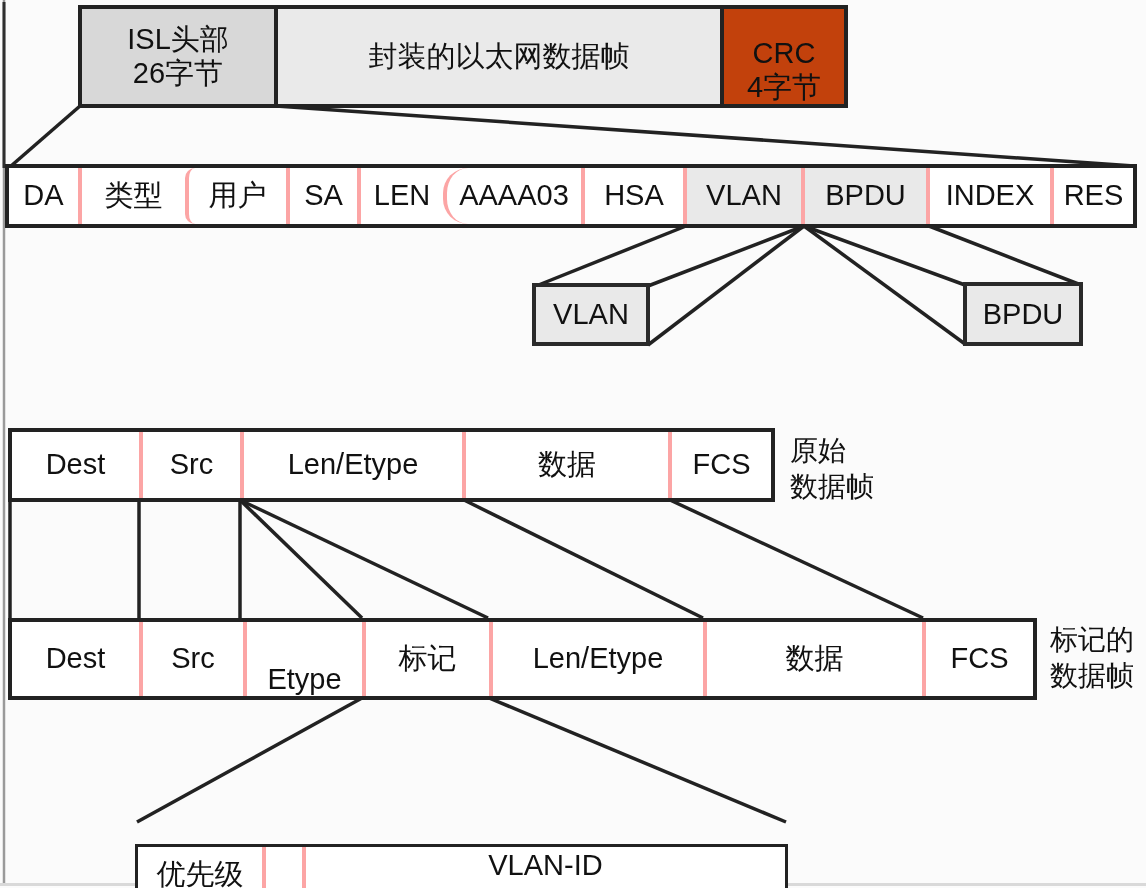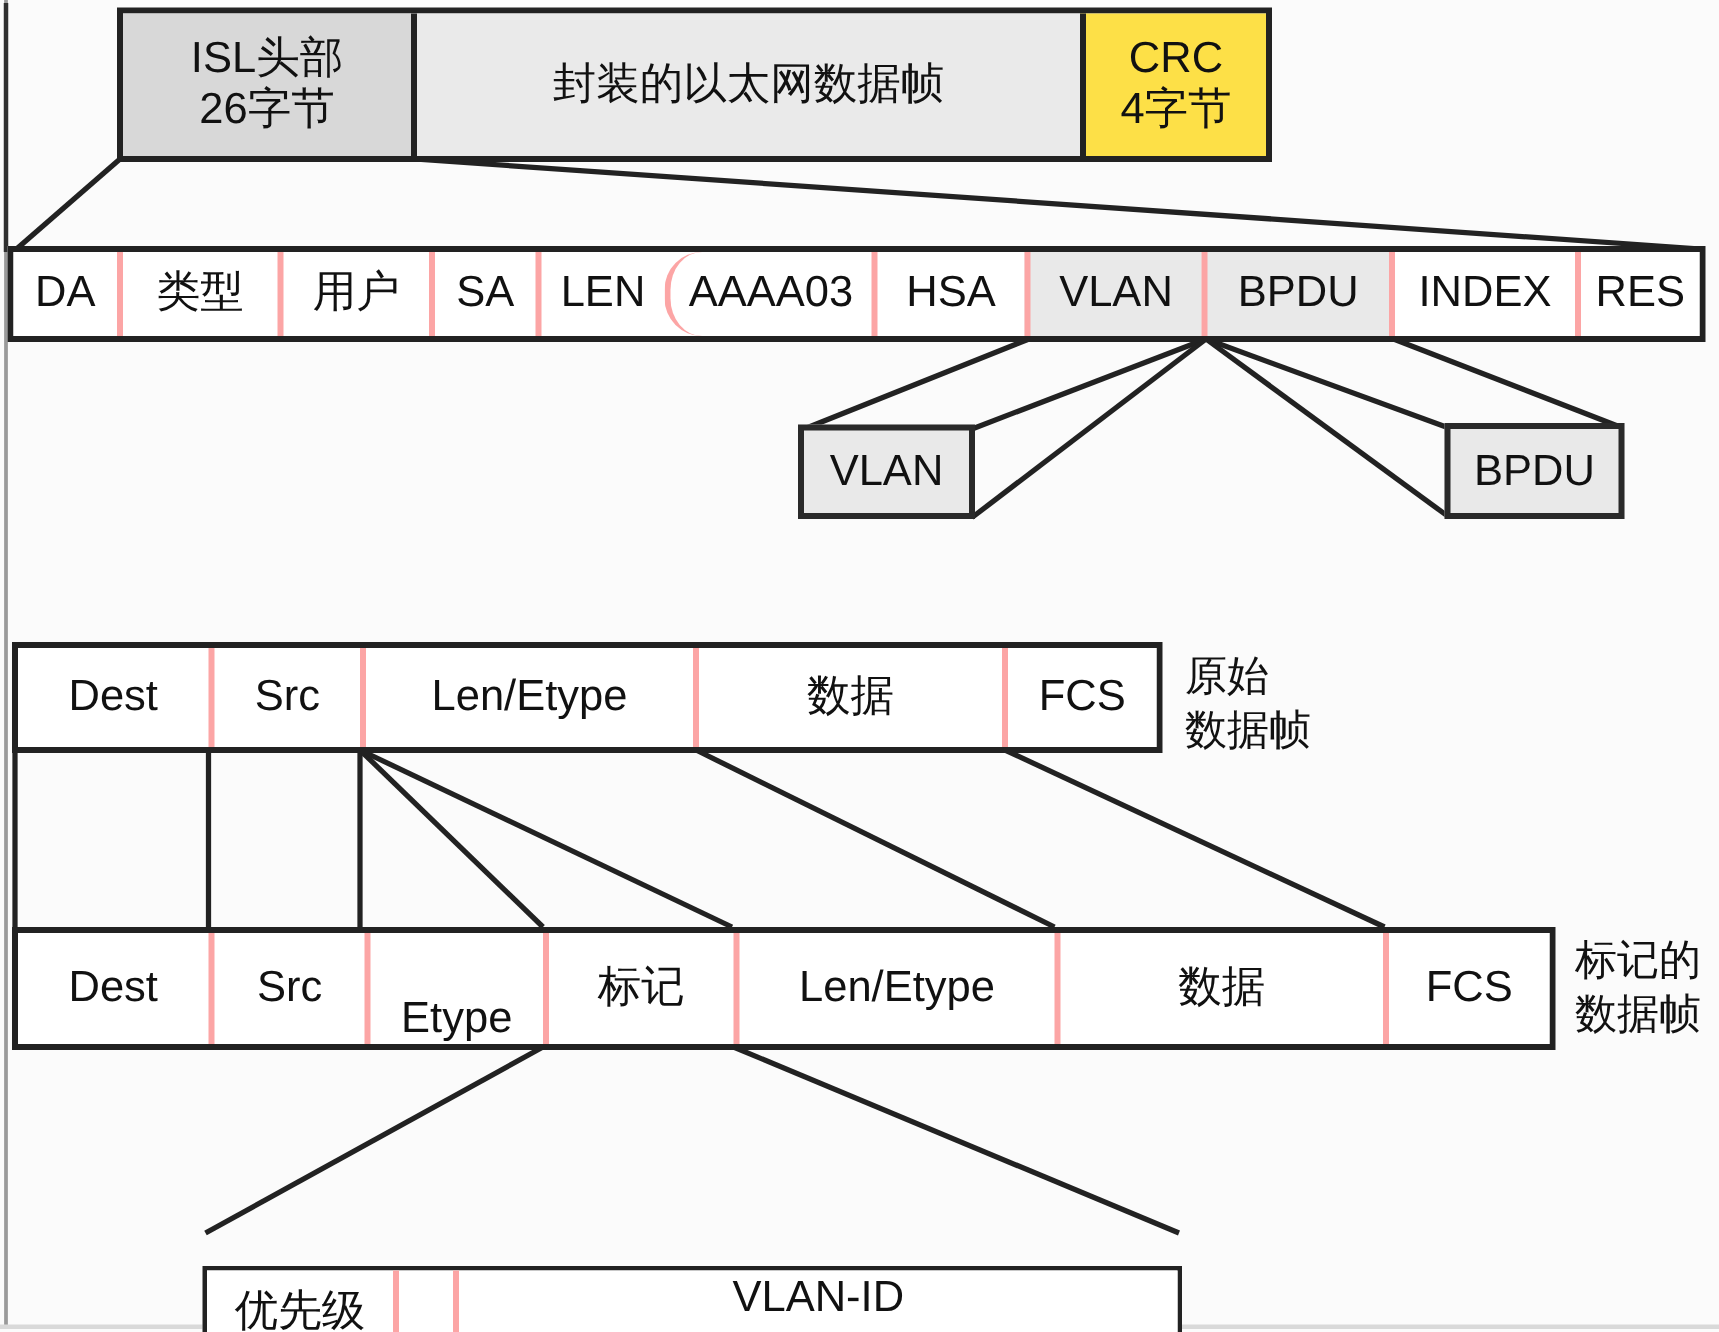--- a/index.html
+++ b/index.html
@@ -85,34 +85,34 @@
   </svg>
 
   <div class="box-row topcells" style="left:78px;top:5px;width:770px;height:103px;">
     <div class="cell darkgray" style="flex:0 0 192px;">
       <span>ISL头部</span>
       <span>26字节</span>
     </div>
     <div class="cell" style="flex:1 1 auto;background:#eaeaea;">
       <span>封装的以太网数据帧</span>
     </div>
-    <div class="cell" style="flex:0 0 124px;background:#fde047;">
+    <div class="cell" style="flex:0 0 124px;background:#c2410c;justify-content:flex-end;">
       <span>CRC</span>
       <span>4字节</span>
     </div>
   </div>
 
   <div class="box-row" style="left:5px;top:164px;width:1132px;height:64px;">
     <div class="cell" style="flex:0 0 69px;">
         <span>DA</span>
       </div>
     <div class="cell" style="flex:0 0 107px;">
         <span>类型</span>
       </div>
-    <div class="cell" style="flex:0 0 101px;">
+    <div class="cell" style="flex:0 0 101px;border-radius:10px;">
         <span>用户</span>
       </div>
     <div class="cell" style="flex:0 0 71px;">
         <span>SA</span>
       </div>
     <div class="cell" style="flex:0 0 86px;">
         <span>LEN</span>
       </div>
     <div class="cell" style="flex:0 0 138px;border-radius:25px;">
         <span>AAAA03</span>

